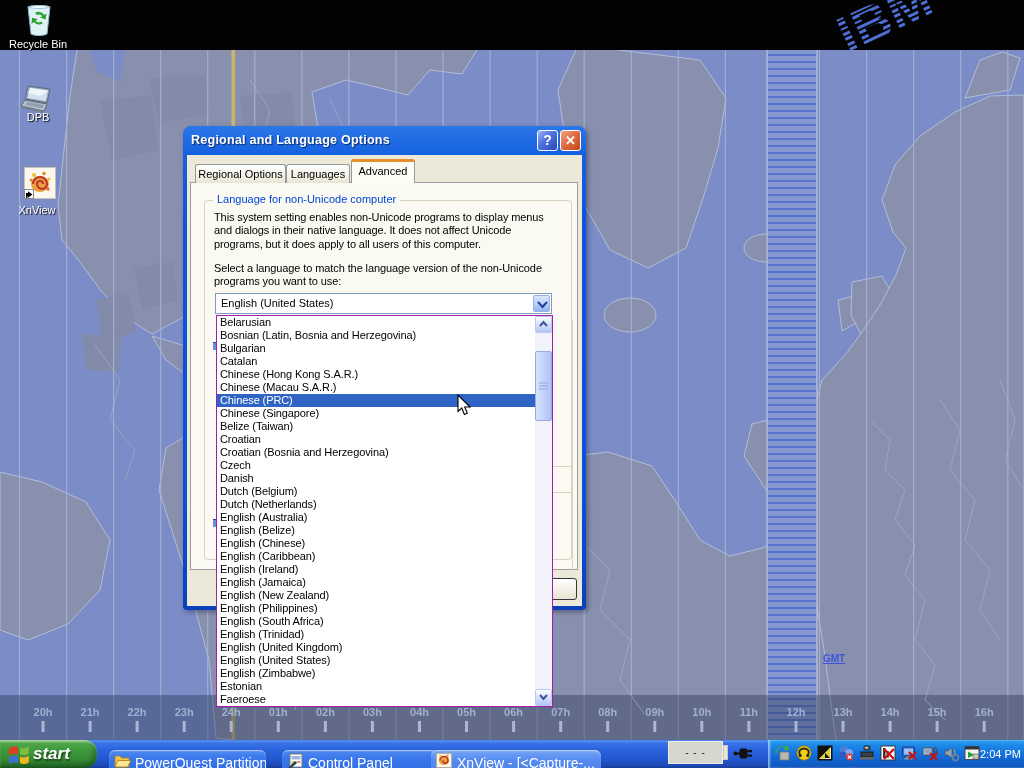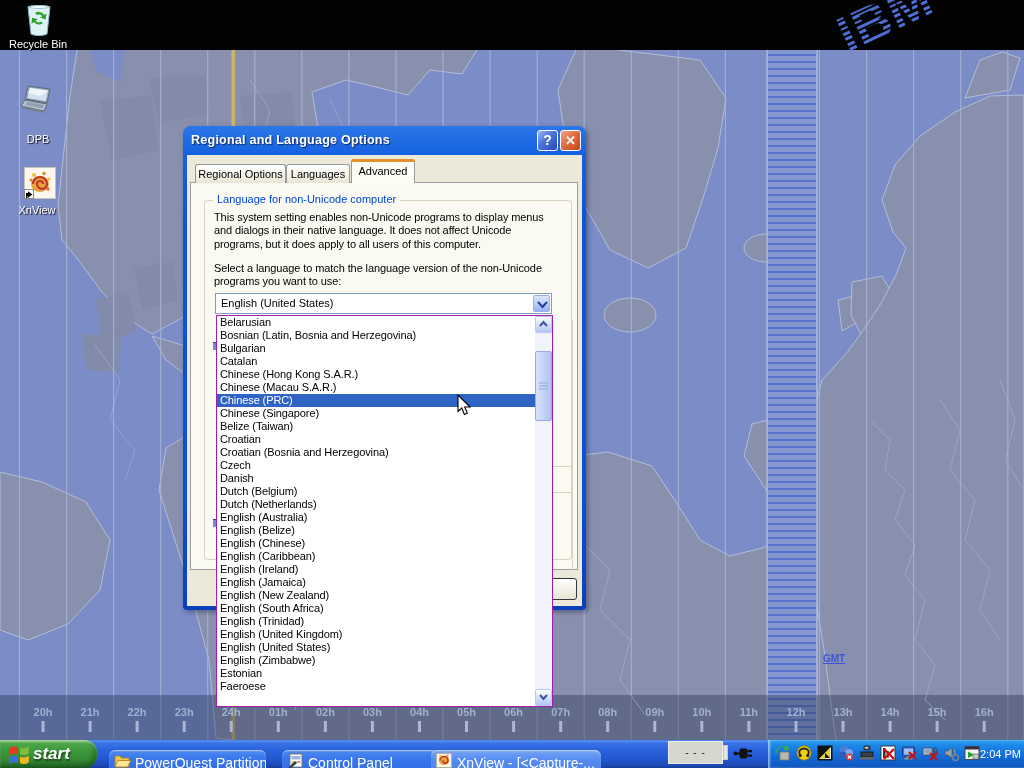--- a/index.html
+++ b/index.html
@@ -298,21 +298,21 @@
     </svg>
     <div class="dlabel" style="left:6px;top:38px;width:64px;">Recycle Bin</div>
     <svg style="position:absolute;left:20px;top:84px;" width="38" height="34" viewBox="0 0 38 34">
       <path d="M8,2 L30,5 L27,19 L5,15 Z" fill="#9aa7b8" stroke="#5a6a7a" stroke-width="1"></path>
       <path d="M10,4 L28,6.6 L25.7,17 L7.6,14 Z" fill="#cfe2ef"></path>
       <path d="M10,4 L28,6.6 L20,12 L8,9 Z" fill="#eef6fb"></path>
       <path d="M5,16 L27,20 L24,27 L1,22 Z" fill="#b9c2cf" stroke="#5a6a7a" stroke-width="1"></path>
       <path d="M1,22 L24,27 L24,29 L1,24 Z" fill="#76828f"></path>
       <path d="M7,17.5 L24,21 L22.5,24.5 L5.5,21 Z" fill="#94a0ae"></path>
     </svg>
-    <div class="dlabel" style="left:10px;top:133px;width:56px;">DPB</div>
+    <div class="dlabel" style="left:10px;top:111px;width:56px;">DPB</div>
     <div style="position:absolute;left:24px;top:167px;width:32px;height:32px;background:#fbf7ee;border:1px solid #c8c2b4;"></div>
     <svg style="position:absolute;left:24px;top:167px;" width="32" height="32" viewBox="0 0 32 32">
       <g>
           <ellipse cx="16" cy="17" rx="9" ry="8" fill="#e8a33d"></ellipse>
       <path d="M16,17 m-7,0 a7,7 0 1 1 14,0 a5,5 0 1 1 -10,0 a3,3 0 1 1 6,0" fill="none" stroke="#c0392b" stroke-width="2.2"></path>
       <circle cx="10" cy="8" r="2" fill="#e8c23d"></circle>
           <circle cx="20" cy="6.5" r="1.8" fill="#d98f2b"></circle>
           <circle cx="25" cy="12" r="1.6" fill="#e8c23d"></circle>
           <circle cx="7" cy="13" r="1.5" fill="#d98f2b"></circle>
           <circle cx="24" cy="22" r="1.7" fill="#e06e3a"></circle>
@@ -368,20 +368,21 @@
     <div class="li">Danish</div>
     <div class="li">Dutch (Belgium)</div>
     <div class="li">Dutch (Netherlands)</div>
     <div class="li">English (Australia)</div>
     <div class="li">English (Belize)</div>
     <div class="li">English (Chinese)</div>
     <div class="li">English (Caribbean)</div>
     <div class="li">English (Ireland)</div>
     <div class="li">English (Jamaica)</div>
     <div class="li">English (New Zealand)</div>
+    <div class="li">English (Philippines)</div>
     <div class="li">English (South Africa)</div>
     <div class="li">English (Trinidad)</div>
     <div class="li">English (United Kingdom)</div>
     <div class="li">English (United States)</div>
     <div class="li">English (Zimbabwe)</div>
     <div class="li">Estonian</div>
     <div class="li">Faeroese</div>
     <div id="sbar">
       <div class="sbtn" style="top:0;">
           <svg width="15" height="15" style="position:absolute;left:0;top:0;">

